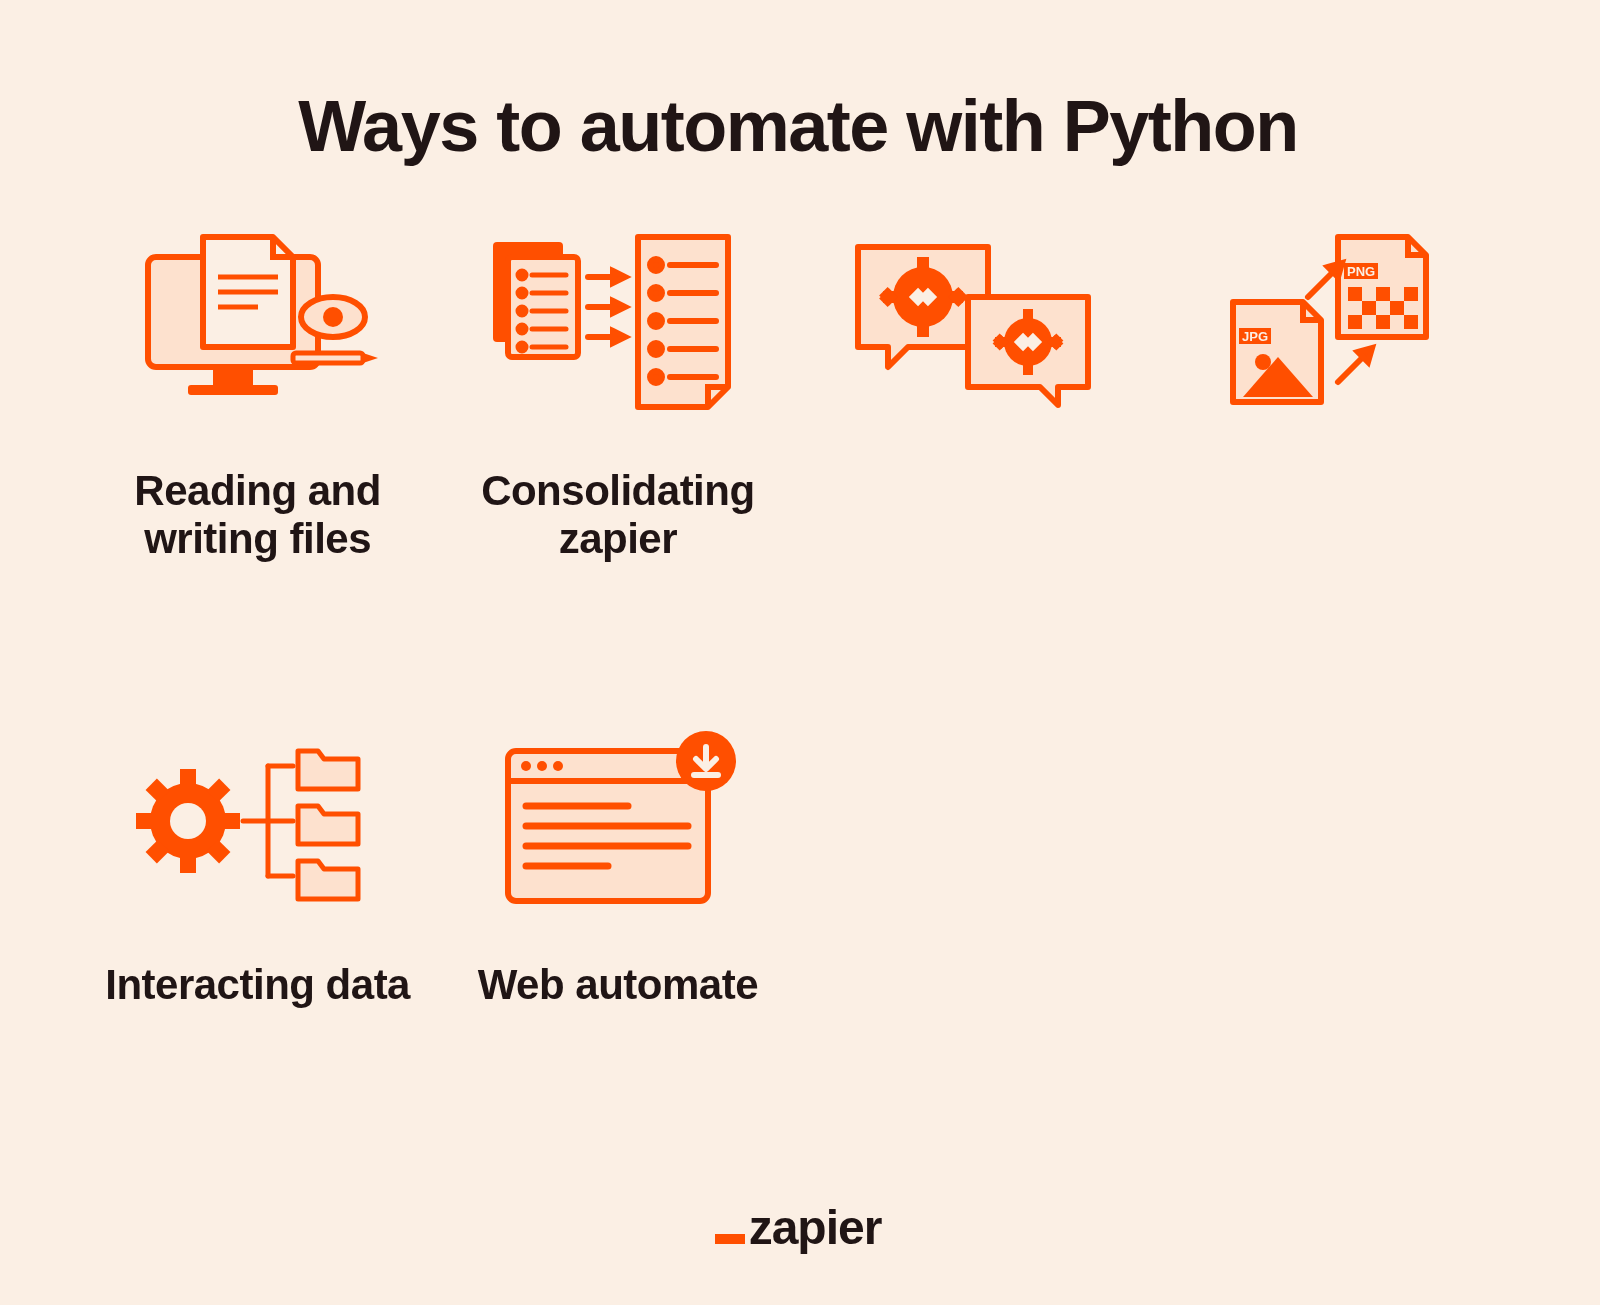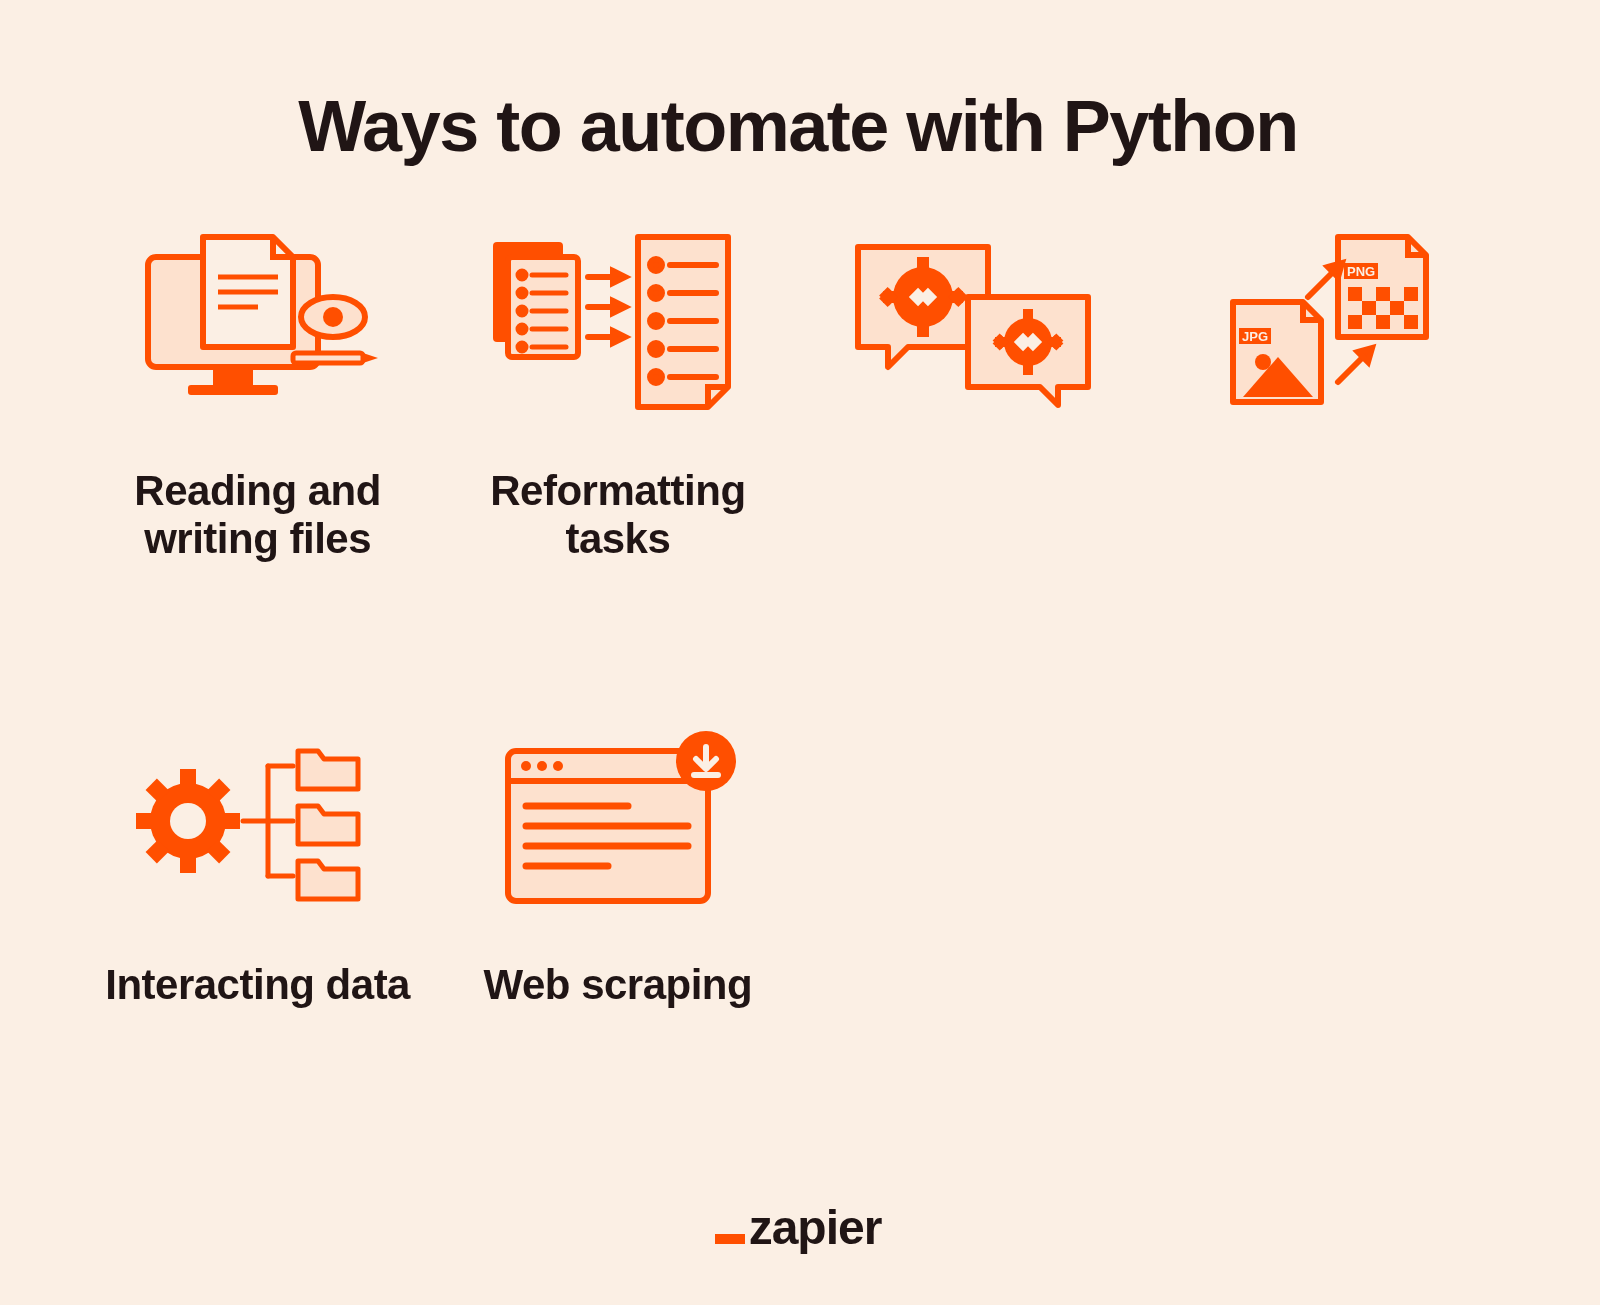--- a/index.html
+++ b/index.html
@@ -157,21 +157,21 @@
               <line x1="182" y1="66" x2="228" y2="66"></line>
             <circle cx="168" cy="94" r="6" fill="#FF4F00"></circle>
               <line x1="182" y1="94" x2="228" y2="94"></line>
             <circle cx="168" cy="122" r="6" fill="#FF4F00"></circle>
               <line x1="182" y1="122" x2="228" y2="122"></line>
             <circle cx="168" cy="150" r="6" fill="#FF4F00"></circle>
               <line x1="182" y1="150" x2="228" y2="150"></line>
           </g>
         </svg>
       </div>
-      <div class="cell-label">Reformatting tasks</div>
+      <div class="cell-label">Consolidating zapier</div>
     </div>
 
     <div class="cell">
       <div class="icon-wrap">
         <svg viewBox="0 0 260 200" width="260" height="200">
 
           <path d="M10 20 h130 v100 h-80 l-20 20 v-20 h-30 z" fill="#FDE1CE" stroke="#FF4F00" stroke-width="6" stroke-linejoin="round"></path>
 
           <g transform="translate(75,70)">
             <circle r="30" fill="#FF4F00"></circle>
@@ -308,21 +308,21 @@
           </g>
 
           <circle cx="218" cy="40" r="30" fill="#FF4F00"></circle>
           <g stroke="#FBEFE4" stroke-width="6" fill="none" stroke-linecap="round" stroke-linejoin="round">
             <line x1="218" y1="26" x2="218" y2="44"></line>
             <polyline points="208,38 218,48 228,38"></polyline>
             <line x1="206" y1="54" x2="230" y2="54"></line>
           </g>
         </svg>
       </div>
-      <div class="cell-label">Web scraping</div>
+      <div class="cell-label">Web automate</div>
     </div>
 
   </div>
 
   <div class="footer-logo">
     <div class="logo-underscore"></div>
     <div class="logo-text">zapier</div>
   </div>
 
 </div>

